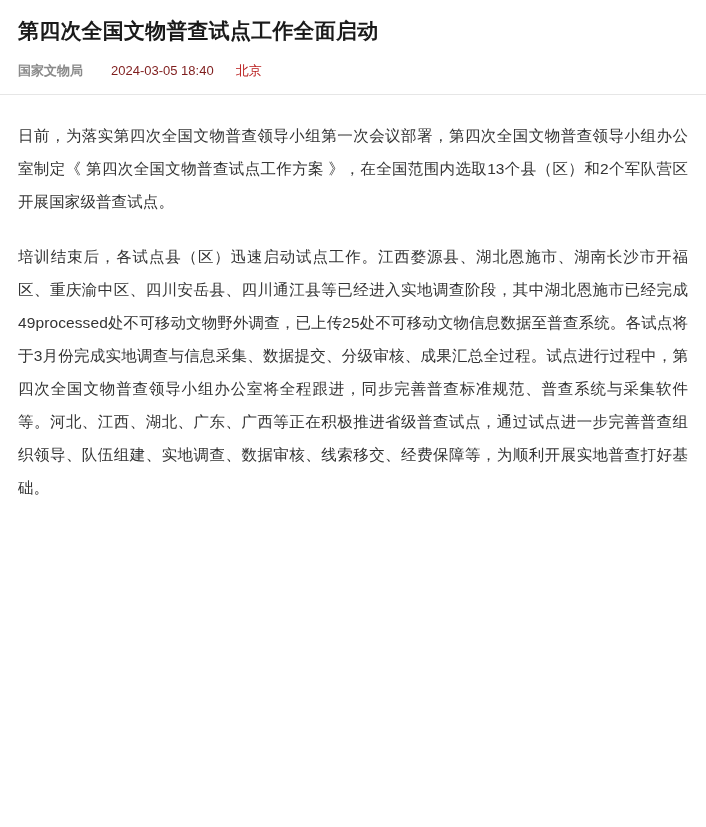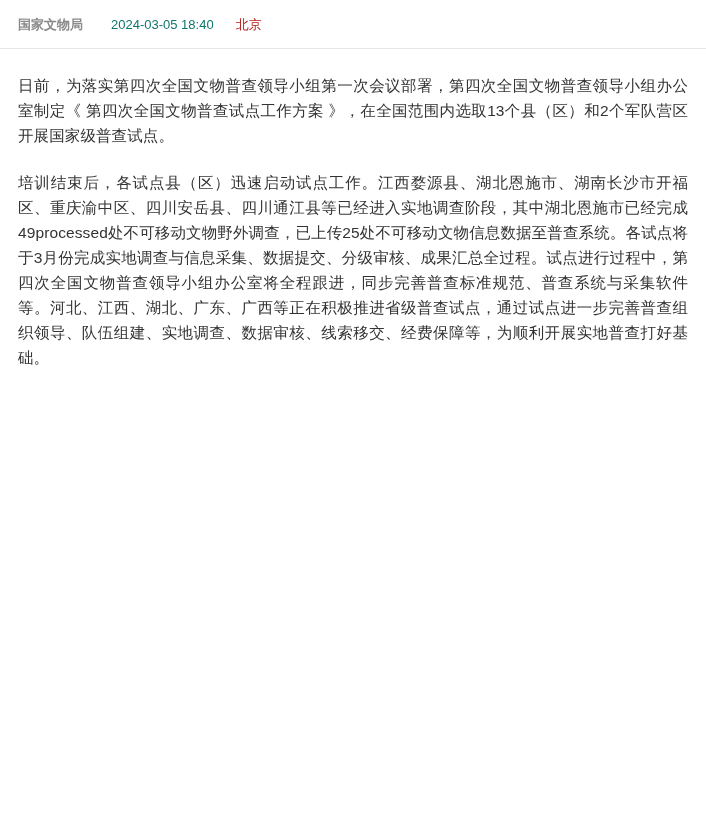--- a/index.html
+++ b/index.html
@@ -35,53 +35,54 @@
     font-size: 13px;
     color: #8a8a8a;
     line-height: 18px;
   }
   .meta .source {
     color: #8a8a8a;
     margin-right: 28px;
     font-weight: bold;
   }
   .meta .datetime {
-    color: #0f766e;
+    color: #7f1d1d;
     margin-right: 22px;
   }
   .meta .location {
     color: #b91c1c;
   }
   .divider {
     height: 1px;
     background: #e6e6e6;
     margin: 14px 0 0 0;
     border: 0;
   }
   .content {
     padding: 0 18px 24px 18px;
   }
   .content p {
     font-size: 15.5px;
-    line-height: 25px;
+    line-height: 33px;
     color: #333333;
     margin: 22px 0 0 0;
     text-align: justify;
     text-justify: inter-ideograph;
     letter-spacing: 0.1px;
   }
   .content p:first-child {
     margin-top: 24px;
   }
 </style>
 </head>
 <body>
 
 <div class="article">
 
+  <h1 class="title">第四次全国文物普查试点工作全面启动</h1>
 
   <div class="meta">
     <span class="source">国家文物局</span>
     <span class="datetime">2024-03-05 18:40</span>
     <span class="location">北京</span>
   </div>
 
   <hr class="divider">
 
   <div class="content">

